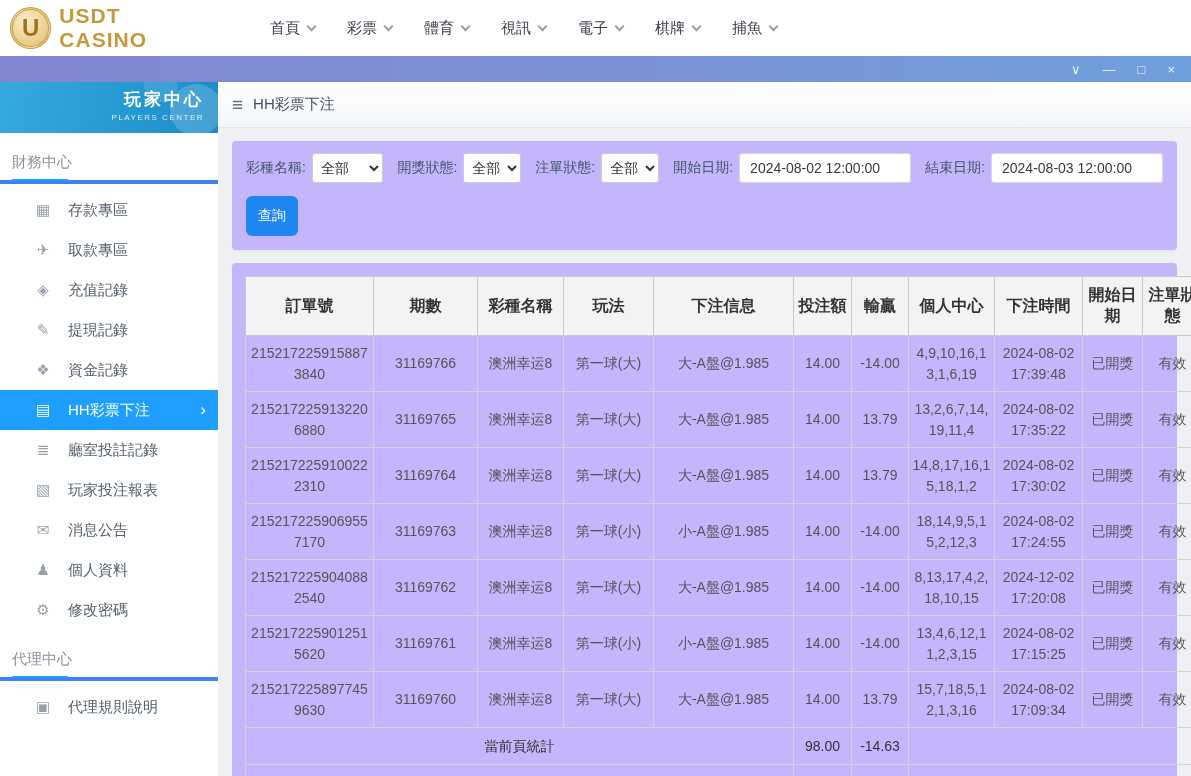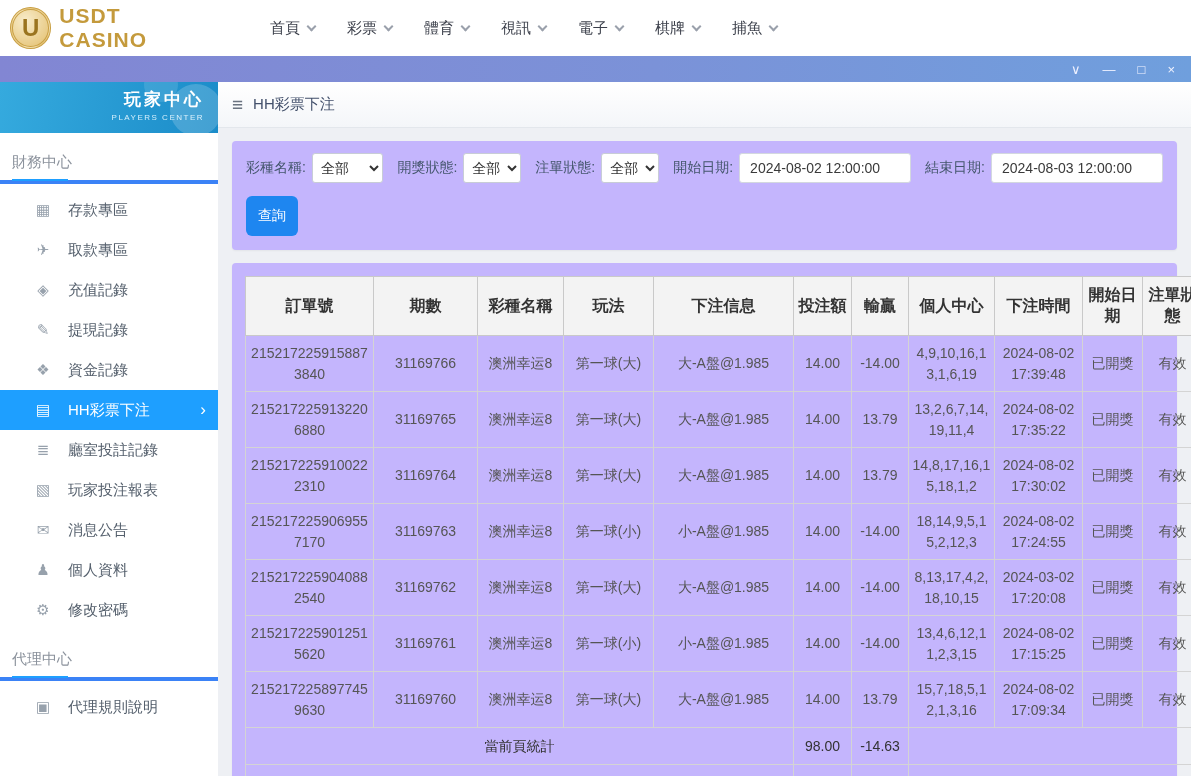--- a/index.html
+++ b/index.html
@@ -314,21 +314,21 @@
               </tr>
               <tr>
                 <td class="break">2152172259040882540</td>
                 <td>31169762</td>
                 <td>澳洲幸运8</td>
                 <td>第一球(大)</td>
                 <td>大-A盤@1.985</td>
                 <td>14.00</td>
                 <td>-14.00</td>
                 <td class="break">8,13,17,4,2,18,10,15</td>
-                <td>2024-03-02 17:20:08</td>
+                <td>2024-12-02 17:20:08</td>
                 <td>已開獎</td>
                 <td>有效</td>
               </tr>
               <tr>
                 <td class="break">2152172259012515620</td>
                 <td>31169761</td>
                 <td>澳洲幸运8</td>
                 <td>第一球(小)</td>
                 <td>小-A盤@1.985</td>
                 <td>14.00</td>

